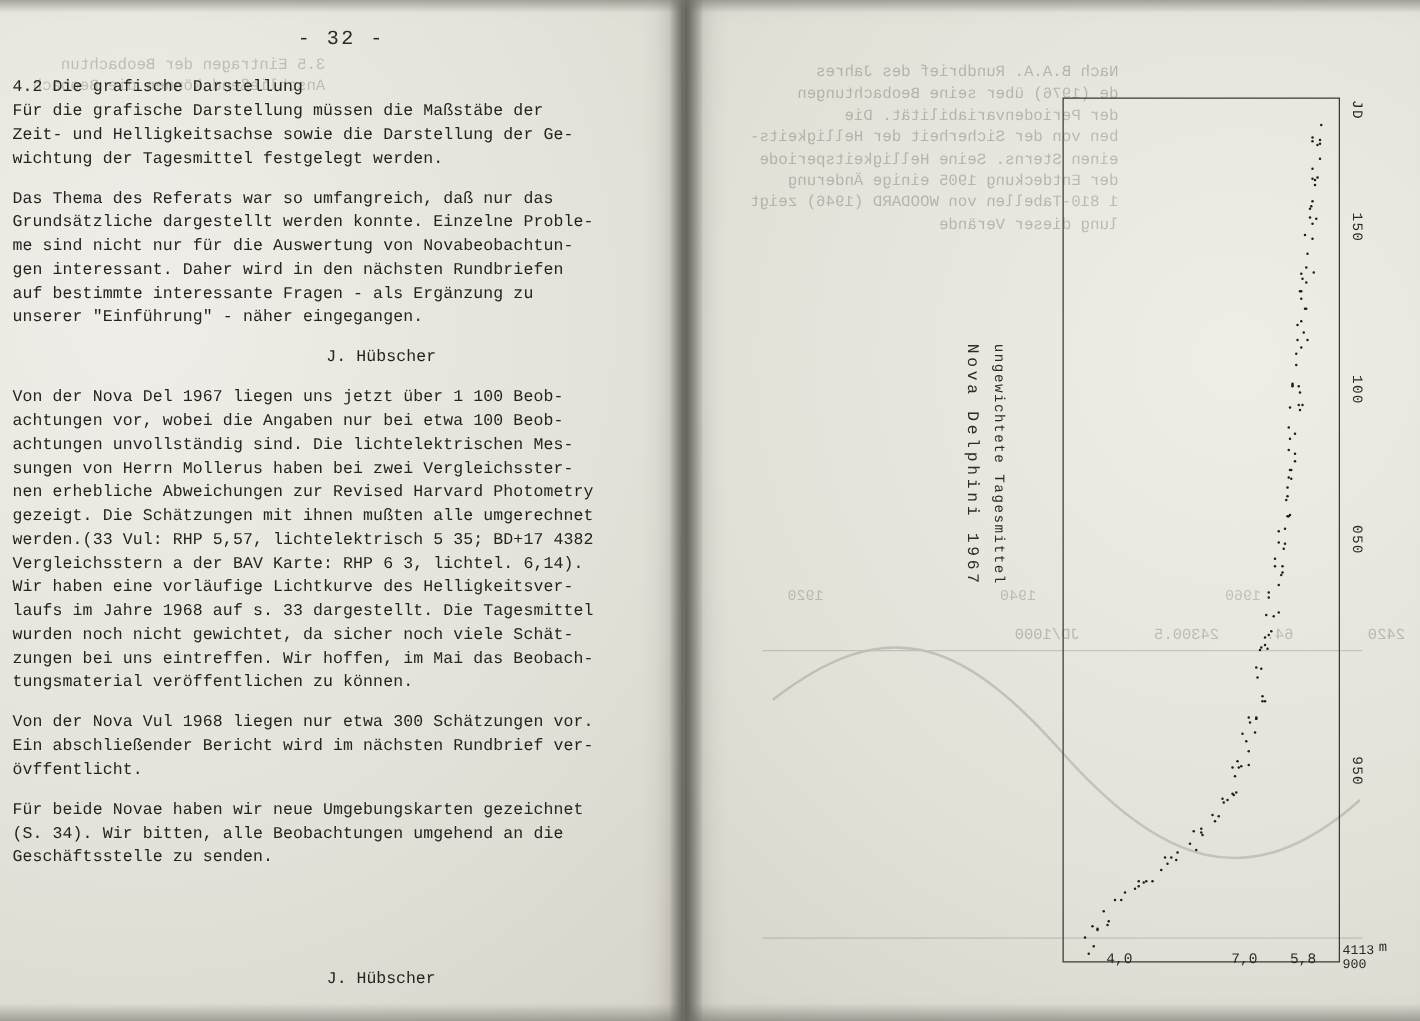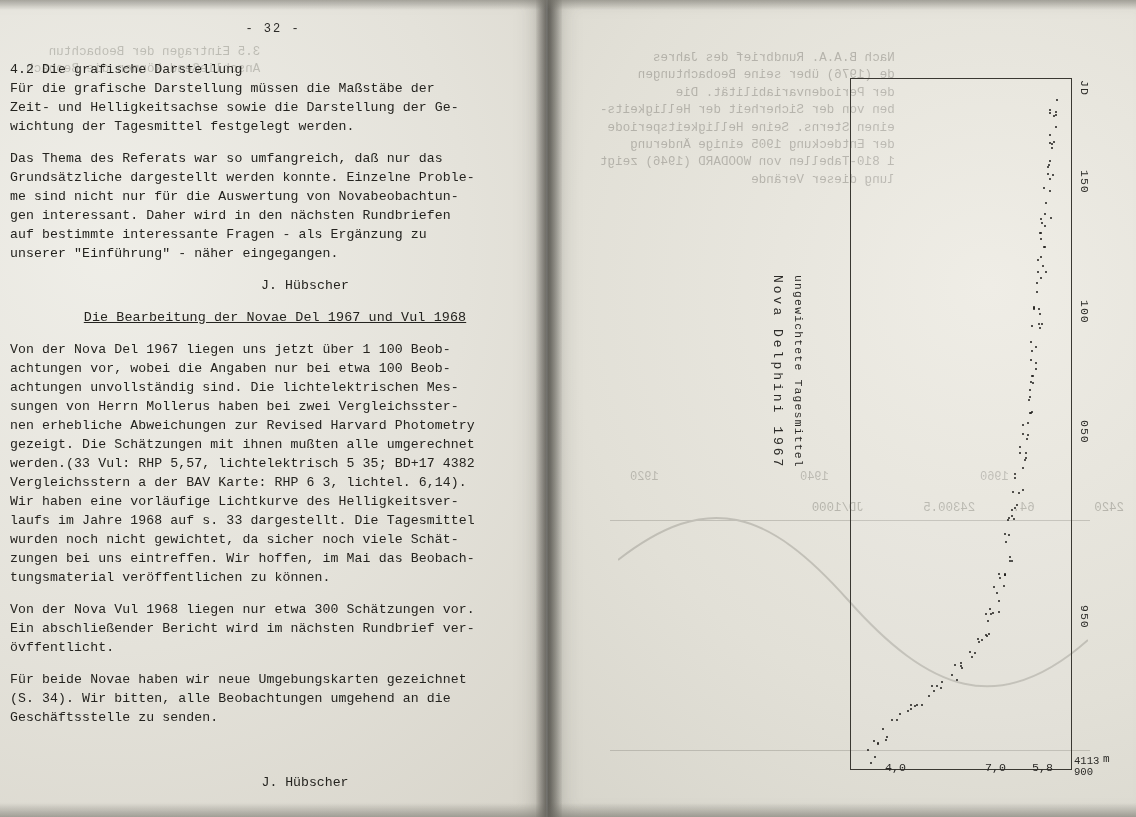--- a/index.html
+++ b/index.html
@@ -31,21 +31,21 @@
   #gutter{
     position:absolute;left:536px;top:0;width:26px;height:100%;
     background:linear-gradient(to right,rgba(80,78,70,.05),rgba(45,43,38,.55) 45%,rgba(45,43,38,.5) 55%,rgba(80,78,70,.06));
   }
   .edge-top{position:absolute;left:0;right:0;top:0;height:10px;background:linear-gradient(to bottom,rgba(120,118,110,.55),rgba(120,118,110,0));}
   .edge-bottom{position:absolute;left:0;right:0;bottom:0;height:14px;background:linear-gradient(to top,rgba(110,108,100,.5),rgba(110,108,100,0));}
 
   
   .pgnum{
     position:absolute;text-align:center;
-    font-size:12px;letter-spacing:2px;color:#2b2a27;
+    font-size:16px;letter-spacing:2px;color:#2b2a27;
     font-family:"Liberation Mono", monospace;
   }
   #pgnum-left{left:0;width:546px;top:22px;}
   #pgnum-right{left:548px;width:588px;top:18px;}
 
   #left-col{
     position:absolute;left:10px;top:60px;width:530px;
     font-size:13.2px;line-height:19px;color:#24231f;
     letter-spacing:.1px;
   }
@@ -142,21 +142,20 @@
 Für die grafische Darstellung müssen die Maßstäbe der
 Zeit- und Helligkeitsachse sowie die Darstellung der Ge-
 wichtung der Tagesmittel festgelegt werden.</p>
     <p>Das Thema des Referats war so umfangreich, daß nur das
 Grundsätzliche dargestellt werden konnte. Einzelne Proble-
 me sind nicht nur für die Auswertung von Novabeobachtun-
 gen interessant. Daher wird in den nächsten Rundbriefen
 auf bestimmte interessante Fragen - als Ergänzung zu
 unserer "Einführung" - näher eingegangen.</p>
     <p class="sig">J. Hübscher</p>
-    <p class="heading">Die Bearbeitung der Novae Del 1967 und Vul 1968</p>
     <p>Von der Nova Del 1967 liegen uns jetzt über 1 100 Beob-
 achtungen vor, wobei die Angaben nur bei etwa 100 Beob-
 achtungen unvollständig sind. Die lichtelektrischen Mes-
 sungen von Herrn Mollerus haben bei zwei Vergleichsster-
 nen erhebliche Abweichungen zur Revised Harvard Photometry
 gezeigt. Die Schätzungen mit ihnen mußten alle umgerechnet
 werden.(33 Vul: RHP 5,57, lichtelektrisch 5 35; BD+17 4382
 Vergleichsstern a der BAV Karte: RHP 6 3, lichtel. 6,14).
 Wir haben eine vorläufige Lichtkurve des Helligkeitsver-
 laufs im Jahre 1968 auf s. 33 dargestellt. Die Tagesmittel

